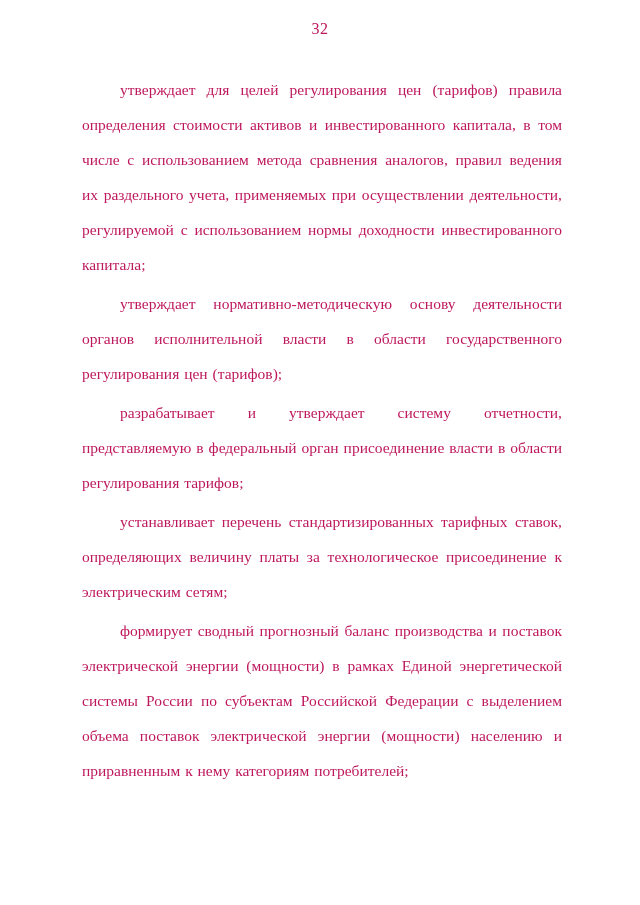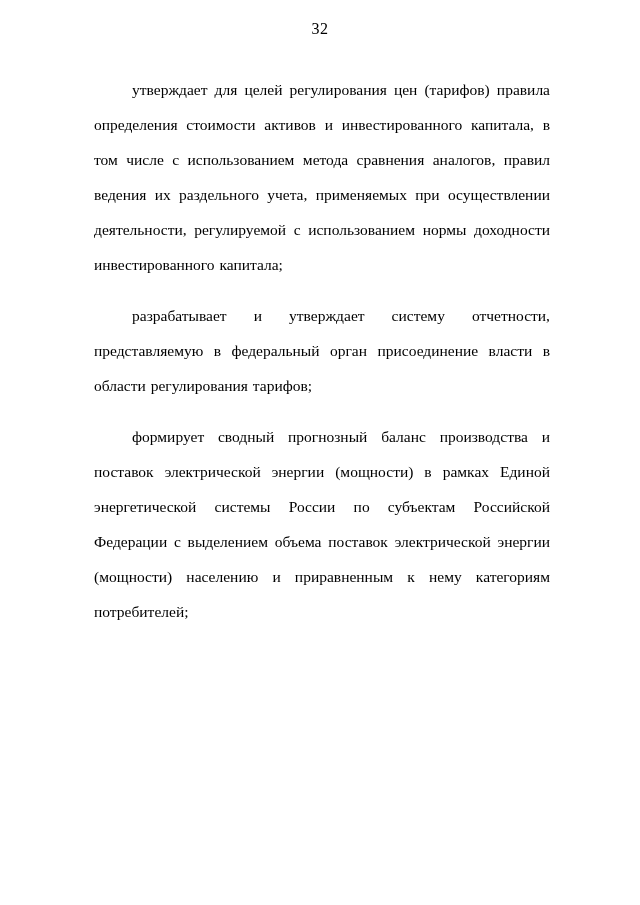--- a/index.html
+++ b/index.html
@@ -6,47 +6,49 @@
     margin: 0;
     padding: 0;
     background: #ffffff;
   }
   .page {
     position: relative;
     width: 640px;
     height: 905px;
     background: #ffffff;
     font-family: "Liberation Serif", "DejaVu Serif", serif;
-    color: #000000;
+    color: #be185d;
     overflow: hidden;
     box-sizing: border-box;
   }
   .page-number {
     padding-top: 20px;
     text-align: center;
     font-size: 16px;
     line-height: 18px;
     letter-spacing: 0.5px;
   }
   .content {
     margin: 34px 74px 0 78px;
     font-size: 15.5px;
     line-height: 35px;
     text-align: justify;
   }
   .content p {
-    margin: 16px;
+    margin: 4px;
     padding: 0;
     text-indent: 38px;
     word-spacing: 1px;
   }
 </style>
 </head>
 <body>
 
 <div class="page">
   <div class="page-number">32</div>
   <div class="content">
     <p>утверждает для целей регулирования цен (тарифов) правила определения стоимости активов и инвестированного капитала, в том числе с использованием метода сравнения аналогов, правил ведения их раздельного учета, применяемых при осуществлении деятельности, регулируемой с использованием нормы доходности инвестированного капитала;</p>
+    <p>утверждает нормативно-методическую основу деятельности органов исполнительной власти в области государственного регулирования цен (тарифов);</p>
     <p>разрабатывает и утверждает систему отчетности, представляемую в федеральный орган присоединение власти в области регулирования тарифов;</p>
+    <p>устанавливает перечень стандартизированных тарифных ставок, определяющих величину платы за технологическое присоединение к электрическим сетям;</p>
     <p>формирует сводный прогнозный баланс производства и поставок электрической энергии (мощности) в рамках Единой энергетической системы России по субъектам Российской Федерации с выделением объема поставок электрической энергии (мощности) населению и приравненным к нему категориям потребителей;</p>
   </div>
 </div>
 
 </body></html>

